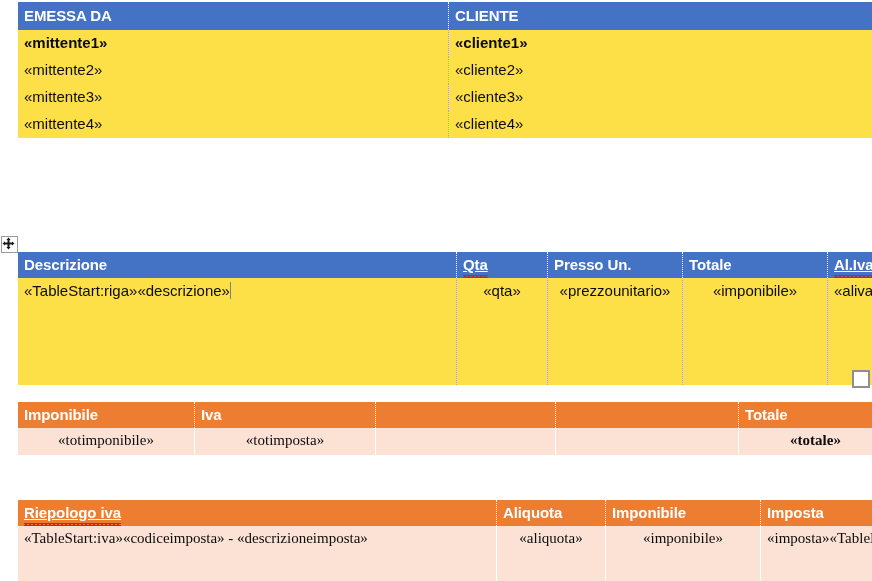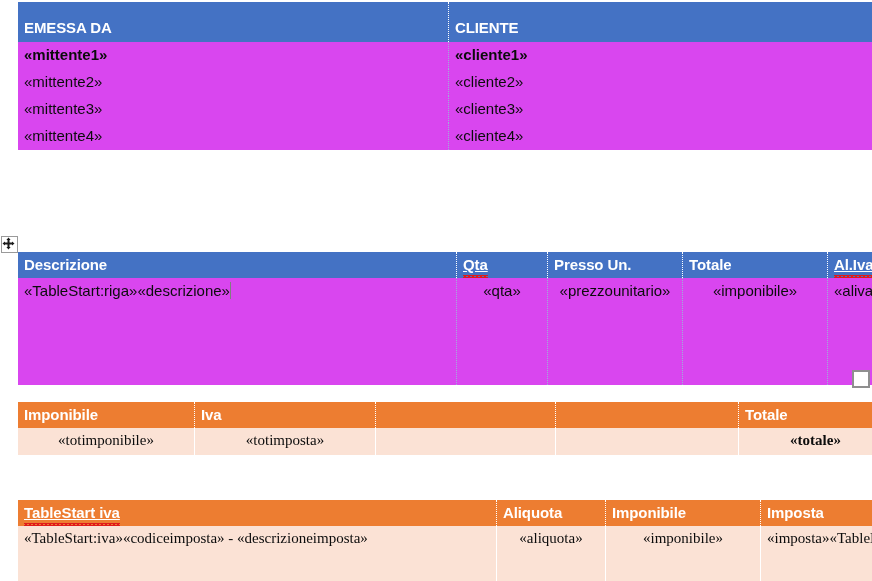--- a/index.html
+++ b/index.html
@@ -40,21 +40,21 @@
 
   
   .hdr-blue {
     background: #4472C4;
     color: #ffffff;
     font-weight: bold;
     font-size: 15px;
     letter-spacing: -0.1px;
   }
   .body-blue {
-    background: #d946ef;
+    background: #fde047;
     color: #0c0c0c;
   }
 
   
   .hdr-orange {
     background: #ED7D31;
     color: #ffffff;
     font-weight: bold;
     font-size: 15px;
     letter-spacing: -0.1px;
@@ -102,21 +102,21 @@
     background: #7f7f7f;
     vertical-align: -3px;
     margin-left: 0px;
   }
 
   
   #table-emessa-cliente { left: 18px; top: 2px; width: 836px; }
   #table-emessa-cliente td { height: 22px; }
   #table-emessa-cliente .c1 { width: 418px; }
   #table-emessa-cliente .c2 { width: 418px; }
-  #table-emessa-cliente .row-head td { padding-top: 15px; padding-bottom: 3px; }
+  #table-emessa-cliente .row-head td { padding-top: 3px; padding-bottom: 3px; }
 
   
   #table-doc-info { left: 18px; top: 163px; width: 810px; }
   #table-doc-info .c1 { width: 276px; }
   #table-doc-info .c2 { width: 276px; }
   #table-doc-info .c3 { width: 258px; }
 
   
   #table-righe { left: 18px; top: 252px; width: 834px; }
   #table-righe .c1 { width: 426px; }
@@ -232,21 +232,21 @@
       <td class="c3 body-orange vsep-solid-white"></td>
       <td class="c4 body-orange vsep-solid-white"></td>
       <td class="c5 body-orange right bold big vsep-solid-white">«totale»</td>
     </tr>
   </tbody>
     </table>
 
   <table class="wtable" id="table-riepilogo">
     <tbody>
         <tr>
-      <td class="c1 hdr-orange"><span class="squiggle">TableStart iva</span></td>
+      <td class="c1 hdr-orange"><span class="squiggle">Riepologo iva</span></td>
       <td class="c2 hdr-orange vsep-white">Aliquota</td>
       <td class="c3 hdr-orange vsep-white">Imponibile</td>
       <td class="c4 hdr-orange vsep-white">Imposta</td>
     </tr>
     <tr class="body-row">
       <td class="c1 body-orange">«TableStart:iva»«codiceimposta» - «descrizioneimposta»</td>
       <td class="c2 body-orange right vsep-solid-white">«aliquota»</td>
       <td class="c3 body-orange right vsep-solid-white">«imponibile»</td>
       <td class="c4 body-orange right vsep-solid-white">«imposta»«TableEnd:iva»</td>
     </tr>

